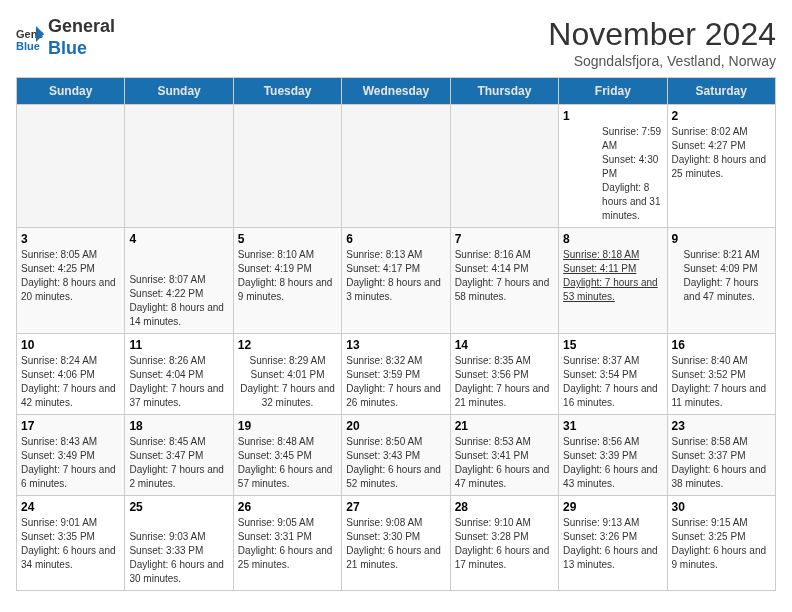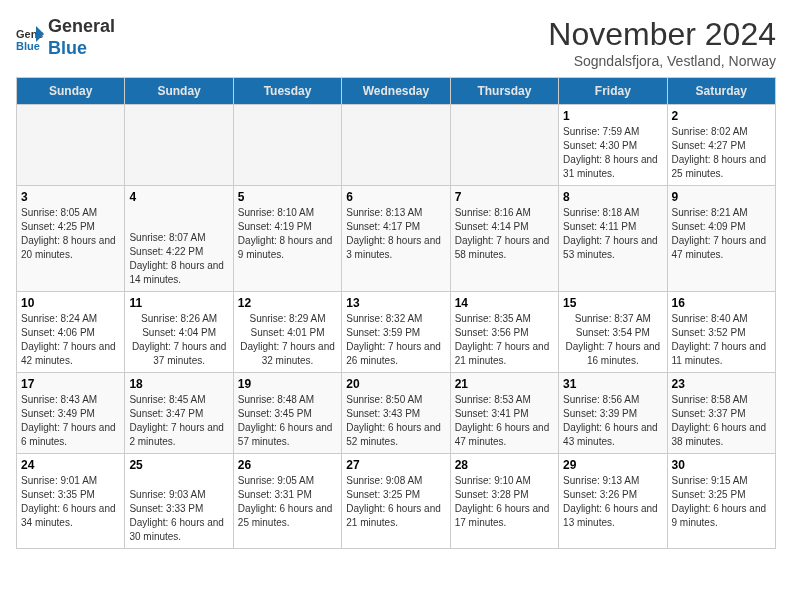--- a/index.html
+++ b/index.html
@@ -121,21 +121,21 @@
   </thead>
   <tbody id="calendar-body">
   <tr>
         <td class="empty"></td>
         <td class="empty"></td>
         <td class="empty"></td>
         <td class="empty"></td>
         <td class="empty"></td>
         <td>
           <span class="day-number">1</span>
-          <div class="day-info" style="white-space: pre-line;">Sunrise: 7:59 AM
+          <div class="day-info" style="white-space: pre-line; margin-left: 39px;">Sunrise: 7:59 AM
 Sunset: 4:30 PM
 Daylight: 8 hours and 31 minutes.</div>
         </td>
         <td>
           <span class="day-number">2</span>
           <div class="day-info" style="white-space: pre-line;">Sunrise: 8:02 AM
 Sunset: 4:27 PM
 Daylight: 8 hours and 25 minutes.</div>
         </td>
       </tr>
@@ -165,41 +165,41 @@
 Daylight: 8 hours and 3 minutes.</div>
         </td>
         <td>
           <span class="day-number">7</span>
           <div class="day-info" style="white-space: pre-line;">Sunrise: 8:16 AM
 Sunset: 4:14 PM
 Daylight: 7 hours and 58 minutes.</div>
         </td>
         <td>
           <span class="day-number">8</span>
-          <div class="day-info" style="white-space: pre-line;">Sunrise: 8:18 AM
+          <div class="day-info" style="white-space: pre-line; text-decoration: underline;">Sunrise: 8:18 AM
 Sunset: 4:11 PM
 Daylight: 7 hours and 53 minutes.</div>
         </td>
         <td>
           <span class="day-number">9</span>
-          <div class="day-info" style="white-space: pre-line;">Sunrise: 8:21 AM
+          <div class="day-info" style="white-space: pre-line; margin-left: 12px;">Sunrise: 8:21 AM
 Sunset: 4:09 PM
 Daylight: 7 hours and 47 minutes.</div>
         </td>
       </tr>
       <tr>
         <td>
           <span class="day-number">10</span>
           <div class="day-info" style="white-space: pre-line;">Sunrise: 8:24 AM
 Sunset: 4:06 PM
 Daylight: 7 hours and 42 minutes.</div>
         </td>
         <td>
           <span class="day-number">11</span>
-          <div class="day-info" style="white-space: pre-line; text-align: center;">Sunrise: 8:26 AM
+          <div class="day-info" style="white-space: pre-line;">Sunrise: 8:26 AM
 Sunset: 4:04 PM
 Daylight: 7 hours and 37 minutes.</div>
         </td>
         <td>
           <span class="day-number">12</span>
           <div class="day-info" style="white-space: pre-line; text-align: center;">Sunrise: 8:29 AM
 Sunset: 4:01 PM
 Daylight: 7 hours and 32 minutes.</div>
         </td>
         <td>
@@ -209,21 +209,21 @@
 Daylight: 7 hours and 26 minutes.</div>
         </td>
         <td>
           <span class="day-number">14</span>
           <div class="day-info" style="white-space: pre-line;">Sunrise: 8:35 AM
 Sunset: 3:56 PM
 Daylight: 7 hours and 21 minutes.</div>
         </td>
         <td>
           <span class="day-number">15</span>
-          <div class="day-info" style="white-space: pre-line; text-align: center;">Sunrise: 8:37 AM
+          <div class="day-info" style="white-space: pre-line;">Sunrise: 8:37 AM
 Sunset: 3:54 PM
 Daylight: 7 hours and 16 minutes.</div>
         </td>
         <td>
           <span class="day-number">16</span>
           <div class="day-info" style="white-space: pre-line;">Sunrise: 8:40 AM
 Sunset: 3:52 PM
 Daylight: 7 hours and 11 minutes.</div>
         </td>
       </tr>
@@ -286,21 +286,21 @@
         </td>
         <td>
           <span class="day-number">26</span>
           <div class="day-info" style="white-space: pre-line;">Sunrise: 9:05 AM
 Sunset: 3:31 PM
 Daylight: 6 hours and 25 minutes.</div>
         </td>
         <td>
           <span class="day-number">27</span>
           <div class="day-info" style="white-space: pre-line;">Sunrise: 9:08 AM
-Sunset: 3:25 PM
+Sunset: 3:30 PM
 Daylight: 6 hours and 21 minutes.</div>
         </td>
         <td>
           <span class="day-number">28</span>
           <div class="day-info" style="white-space: pre-line;">Sunrise: 9:10 AM
 Sunset: 3:28 PM
 Daylight: 6 hours and 17 minutes.</div>
         </td>
         <td>
           <span class="day-number">29</span>

